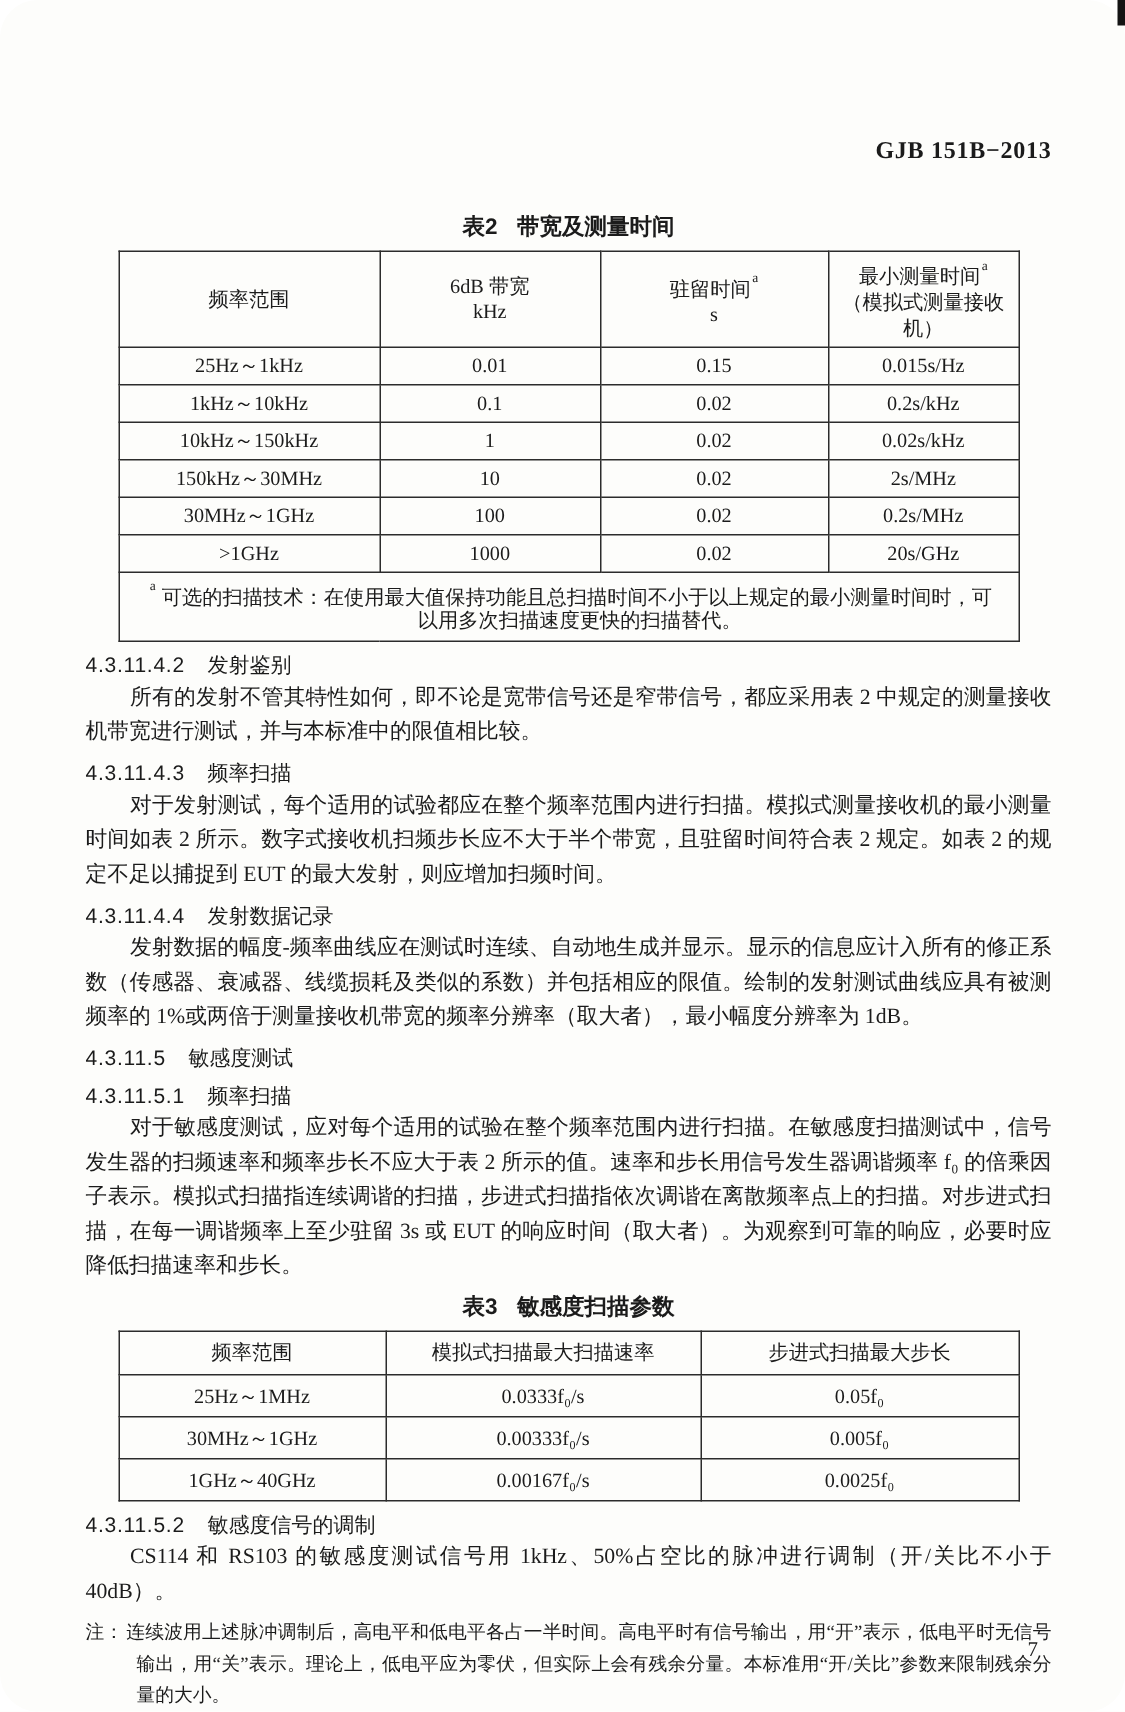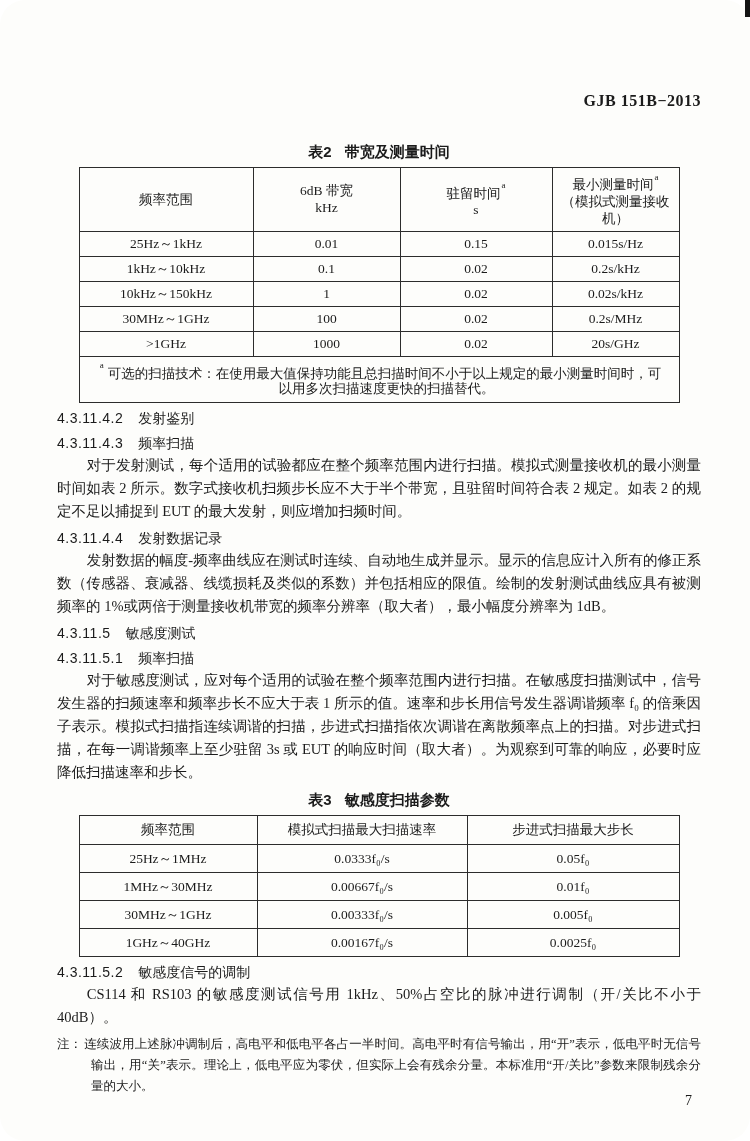--- a/index.html
+++ b/index.html
@@ -112,20 +112,26 @@
           <td>0.02</td>
           <td>0.2s/kHz</td>
         </tr>
         <tr>
           <td>10kHz～150kHz</td>
           <td>1</td>
           <td>0.02</td>
           <td>0.02s/kHz</td>
         </tr>
         <tr>
+          <td>150kHz～30MHz</td>
+          <td>10</td>
+          <td>0.02</td>
+          <td>2s/MHz</td>
+        </tr>
+        <tr>
           <td>30MHz～1GHz</td>
           <td>100</td>
           <td>0.02</td>
           <td>0.2s/MHz</td>
         </tr>
         <tr>
           <td>&gt;1GHz</td>
           <td>1000</td>
           <td>0.02</td>
           <td>20s/GHz</td>
@@ -134,39 +140,40 @@
           <td class="footnote-cell" colspan="4">
             <span class="footnote-text"><sup class="fn">a</sup><span>可选的扫描技术：在使用最大值保持功能且总扫描时间不小于以上规定的最小测量时间时，可以用多次扫描速度更快的扫描替代。</span></span>
           </td>
         </tr>
       </tbody>
     </table>
 
     <div class="sec-h">
       <span class="num">4.3.11.4.2</span><span>发射鉴别</span>
     </div>
+    <p class="sec-body">所有的发射不管其特性如何，即不论是宽带信号还是窄带信号，都应采用表 2 中规定的测量接收机带宽进行测试，并与本标准中的限值相比较。</p>
 
     <div class="sec-h">
       <span class="num">4.3.11.4.3</span><span>频率扫描</span>
     </div>
     <p class="sec-body">对于发射测试，每个适用的试验都应在整个频率范围内进行扫描。模拟式测量接收机的最小测量时间如表 2 所示。数字式接收机扫频步长应不大于半个带宽，且驻留时间符合表 2 规定。如表 2 的规定不足以捕捉到 EUT 的最大发射，则应增加扫频时间。</p>
 
     <div class="sec-h">
       <span class="num">4.3.11.4.4</span><span>发射数据记录</span>
     </div>
     <p class="sec-body">发射数据的幅度-频率曲线应在测试时连续、自动地生成并显示。显示的信息应计入所有的修正系数（传感器、衰减器、线缆损耗及类似的系数）并包括相应的限值。绘制的发射测试曲线应具有被测频率的 1%或两倍于测量接收机带宽的频率分辨率（取大者），最小幅度分辨率为 1dB。</p>
 
     <div class="sec-h">
       <span class="num">4.3.11.5</span><span>敏感度测试</span>
     </div>
 
     <div class="sec-h">
       <span class="num">4.3.11.5.1</span><span>频率扫描</span>
     </div>
-    <p class="sec-body">对于敏感度测试，应对每个适用的试验在整个频率范围内进行扫描。在敏感度扫描测试中，信号发生器的扫频速率和频率步长不应大于表 1 所示的值。速率和步长用信号发生器调谐频率 f₀ 的倍乘因子表示。模拟式扫描指连续调谐的扫描，步进式扫描指依次调谐在离散频率点上的扫描。对步进式扫描，在每一调谐频率上至少驻留 3s 或 EUT 的响应时间（取大者）。为观察到可靠的响应，必要时应降低扫描速率和步长。</p>
+    <p class="sec-body">对于敏感度测试，应对每个适用的试验在整个频率范围内进行扫描。在敏感度扫描测试中，信号发生器的扫频速率和频率步长不应大于表 2 所示的值。速率和步长用信号发生器调谐频率 f₀ 的倍乘因子表示。模拟式扫描指连续调谐的扫描，步进式扫描指依次调谐在离散频率点上的扫描。对步进式扫描，在每一调谐频率上至少驻留 3s 或 EUT 的响应时间（取大者）。为观察到可靠的响应，必要时应降低扫描速率和步长。</p>
 
     <div class="table-title mt-tbl">
       <span>表3</span><span class="tt-name">敏感度扫描参数</span>
     </div>
 
     <table class="tbl t3">
       <colgroup>
         <col style="width:178px">
           <col style="width:210px">
           <col style="width:212px">
@@ -178,25 +185,20 @@
           <th>步进式扫描最大步长</th>
         </tr>
       </thead>
       <tbody>
         <tr>
           <td>25Hz～1MHz</td>
           <td>0.0333f₀/s</td>
           <td>0.05f₀</td>
         </tr>
         <tr>
-          <td>1MHz～30MHz</td>
-          <td>0.00667f₀/s</td>
-          <td>0.01f₀</td>
-        </tr>
-        <tr>
           <td>30MHz～1GHz</td>
           <td>0.00333f₀/s</td>
           <td>0.005f₀</td>
         </tr>
         <tr>
           <td>1GHz～40GHz</td>
           <td>0.00167f₀/s</td>
           <td>0.0025f₀</td>
         </tr>
       </tbody>

